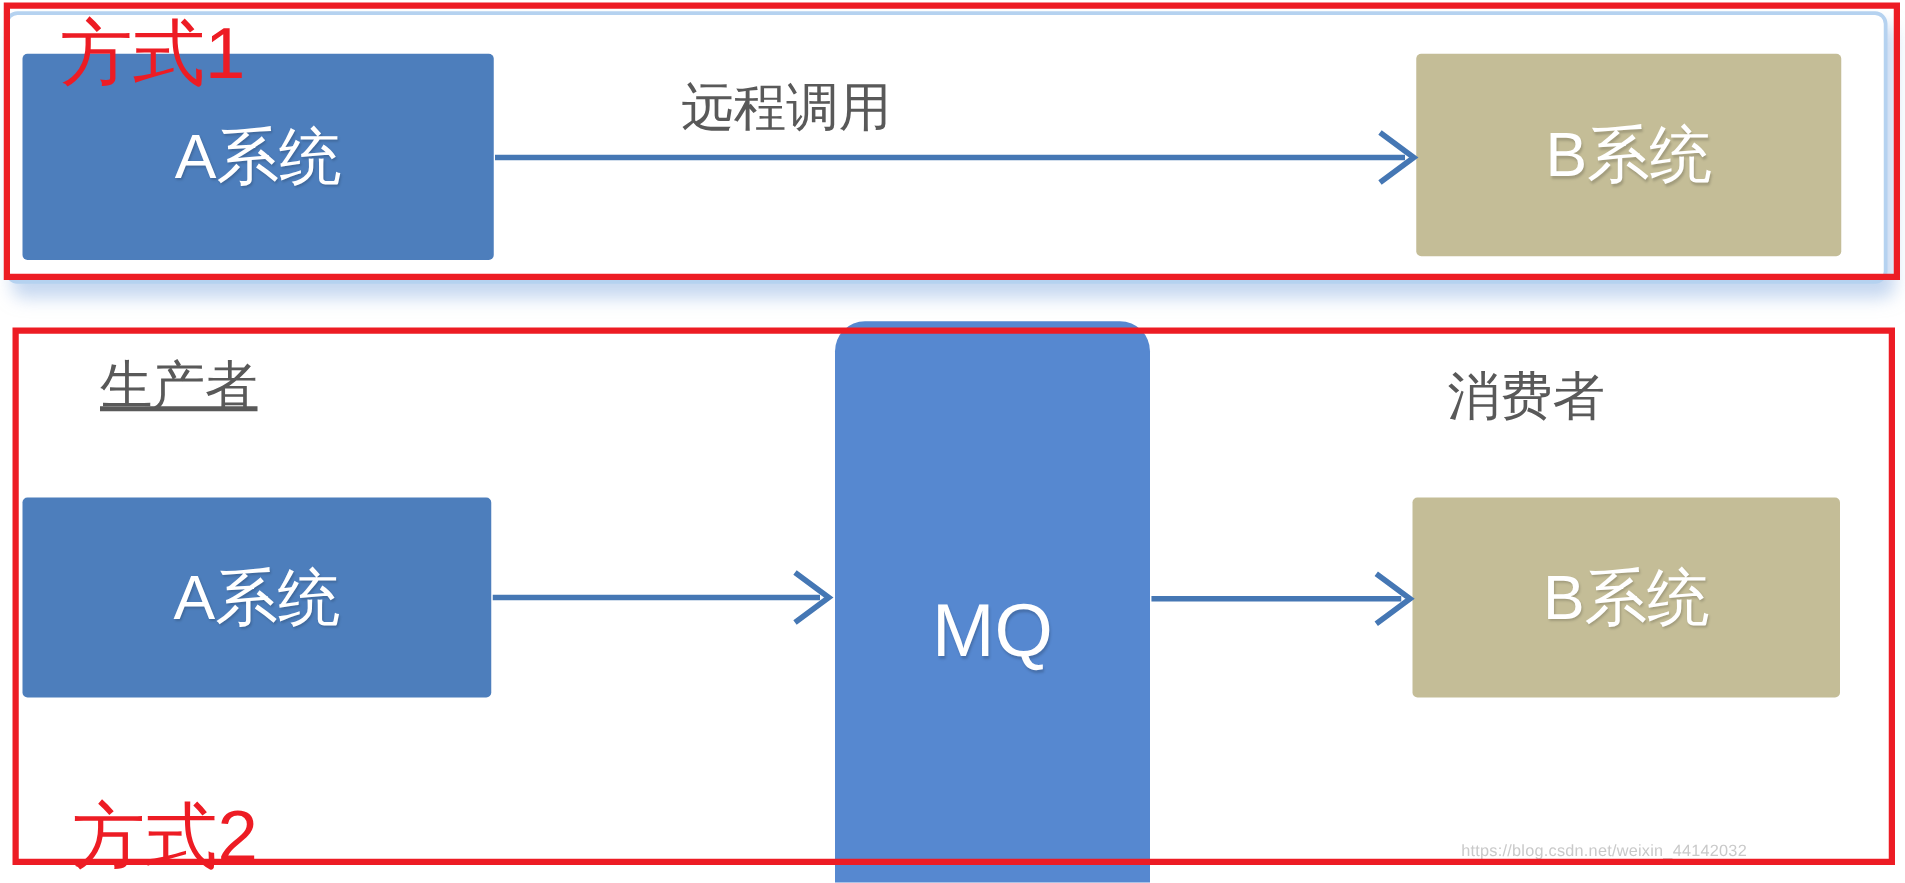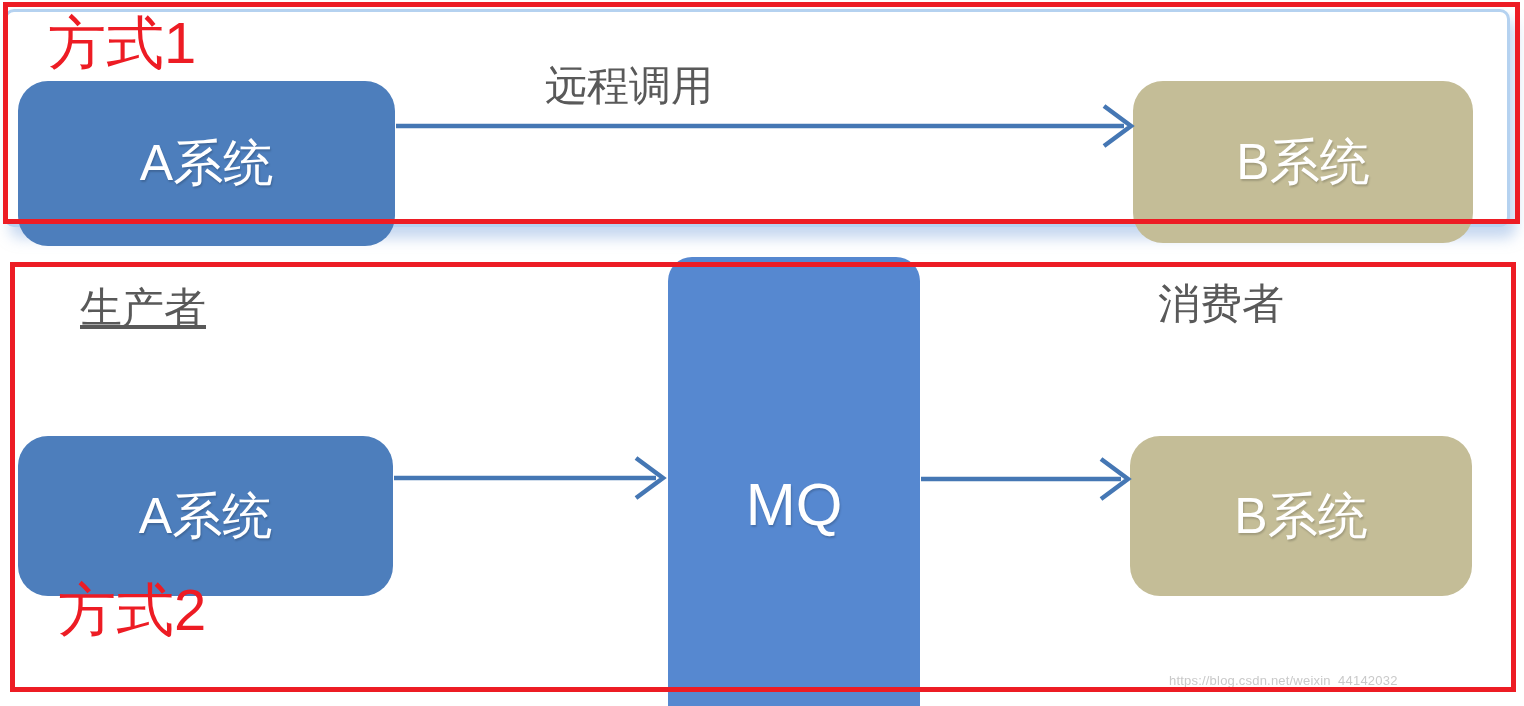--- a/index.html
+++ b/index.html
@@ -31,21 +31,21 @@
   }
   .frame1 { left: 3px; top: 2px; width: 1517px; height: 222px; }
   .frame2 { left: 10px; top: 262px; width: 1506px; height: 430px; }
 
   .node {
     display: flex; align-items: center; justify-content: center;
     color: #ffffff;
     text-shadow: 1px 2px 2px rgba(0,0,0,0.18);
     z-index: 3;
   }
-  .node-sys { font-size: 50px; border-radius: 30px; margin-top: 38px; }
+  .node-sys { font-size: 50px; border-radius: 4px; }
   .blue { background: var(--blue-a, #4d7ebc); }
   .tan  { background: var(--tan, #c4bd97); }
 
   .node-a1 { left: 18px;   top: 43px;  width: 377px; height: 165px; }
   .node-b1 { left: 1133px; top: 43px;  width: 340px; height: 162px; }
   .node-a2 { left: 18px;   top: 398px; width: 375px; height: 160px; }
   .node-b2 { left: 1130px; top: 398px; width: 342px; height: 160px; }
 
   .node-mq {
     left: 668px; top: 257px; width: 252px; height: 494px;
@@ -56,31 +56,31 @@
   }
 
   .red-label {
     color: var(--red, #ed1c24);
     font-size: 58px;
     line-height: 1.05;
     white-space: nowrap;
     z-index: 8;
   }
   .label1 { left: 48px; top: 13px; }
-  .label2 { left: 58px; top: 580px; }
+  .label2 { left: 58px; top: 640px; }
 
   .gray-label {
     color: var(--text-gray, #595959);
     font-size: 42px;
     white-space: nowrap;
     z-index: 3;
   }
   .lbl-remote   { left: 545px; top: 58px; width: 300px; text-align: left; }
   .lbl-producer { left: 80px;   top: 280px; text-decoration: underline; }
-  .lbl-consumer { left: 1158px; top: 276px; }
+  .lbl-consumer { left: 1158px; top: 289px; }
 
   .arrow-svg { position: absolute; z-index: 4; pointer-events: none; }
   .arrow-line, .arrow-head {
     stroke: var(--arrow, #4577b4);
     stroke-width: 4.5;
     fill: none;
   }
 
   .watermark {
     left: 1169px; top: 673px;

